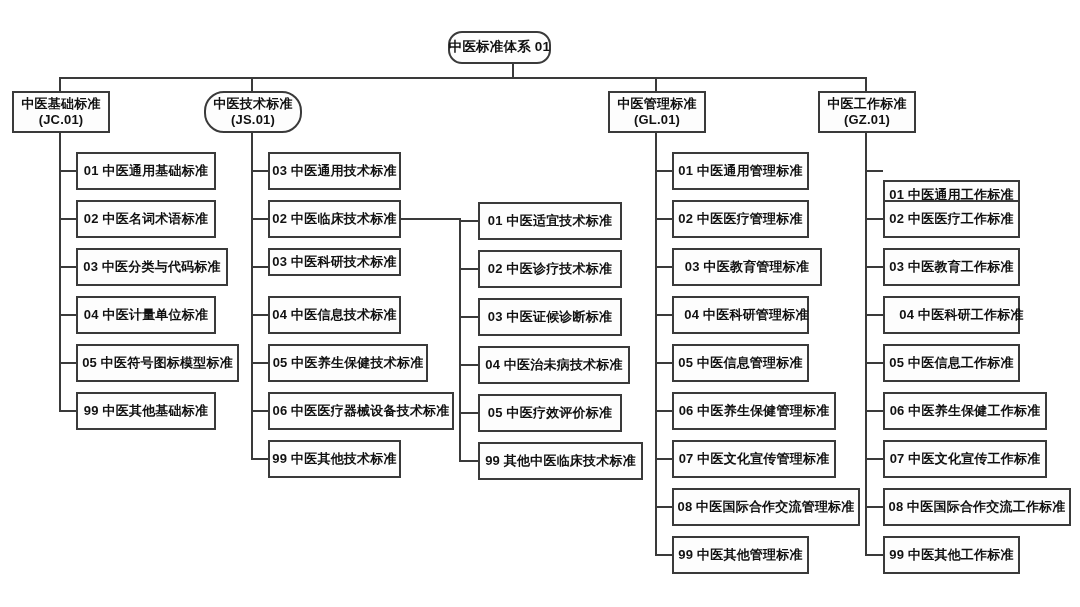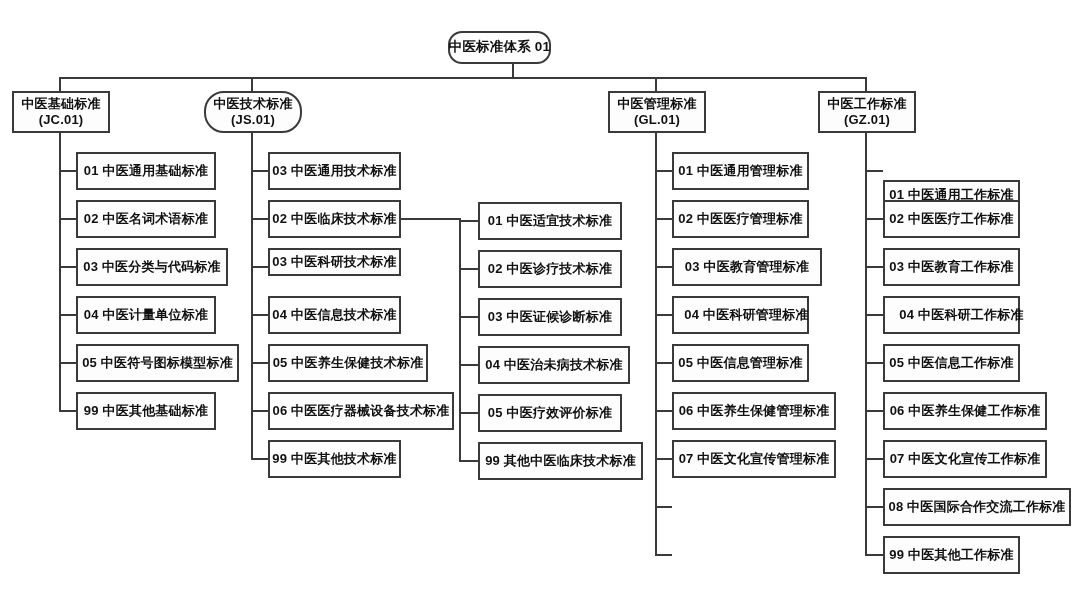--- a/index.html
+++ b/index.html
@@ -148,21 +148,27 @@
     </div>
     <div class="line h" style="left: 655px; top: 410px; width: 17px;"></div>
     <div class="node leaf" style="left: 672px; top: 392px; width: 164px; height: 38px;">
       <span>06 中医养生保健管理标准</span>
     </div>
     <div class="line h" style="left: 655px; top: 458px; width: 17px;"></div>
     <div class="node leaf" style="left: 672px; top: 440px; width: 164px; height: 38px;">
       <span>07 中医文化宣传管理标准</span>
     </div>
     <div class="line h" style="left: 655px; top: 506px; width: 17px;"></div>
+    <div class="node leaf" style="left: 672px; top: 488px; width: 188px; height: 38px;">
+      <span>08 中医国际合作交流管理标准</span>
+    </div>
     <div class="line h" style="left: 655px; top: 554px; width: 17px;"></div>
+    <div class="node leaf" style="left: 672px; top: 536px; width: 137px; height: 38px;">
+      <span>99 中医其他管理标准</span>
+    </div>
     <div class="line v" style="left: 865px; top: 77px; height: 16px;"></div>
     <div class="node lvl2" style="left: 818px; top: 91px; width: 98px; height: 42px;">
       <span>中医工作标准</span>
       <span>(GZ.01)</span>
     </div>
     <div class="line v" style="left: 865px; top: 133px; height: 422px;"></div>
     <div class="line h" style="left: 865px; top: 170px; width: 18px;"></div>
     <div class="node leaf" style="left: 883px; top: 152px; width: 137px; height: 30px; margin-top: 28px;">
       <span>01 中医通用工作标准</span>
     </div>

